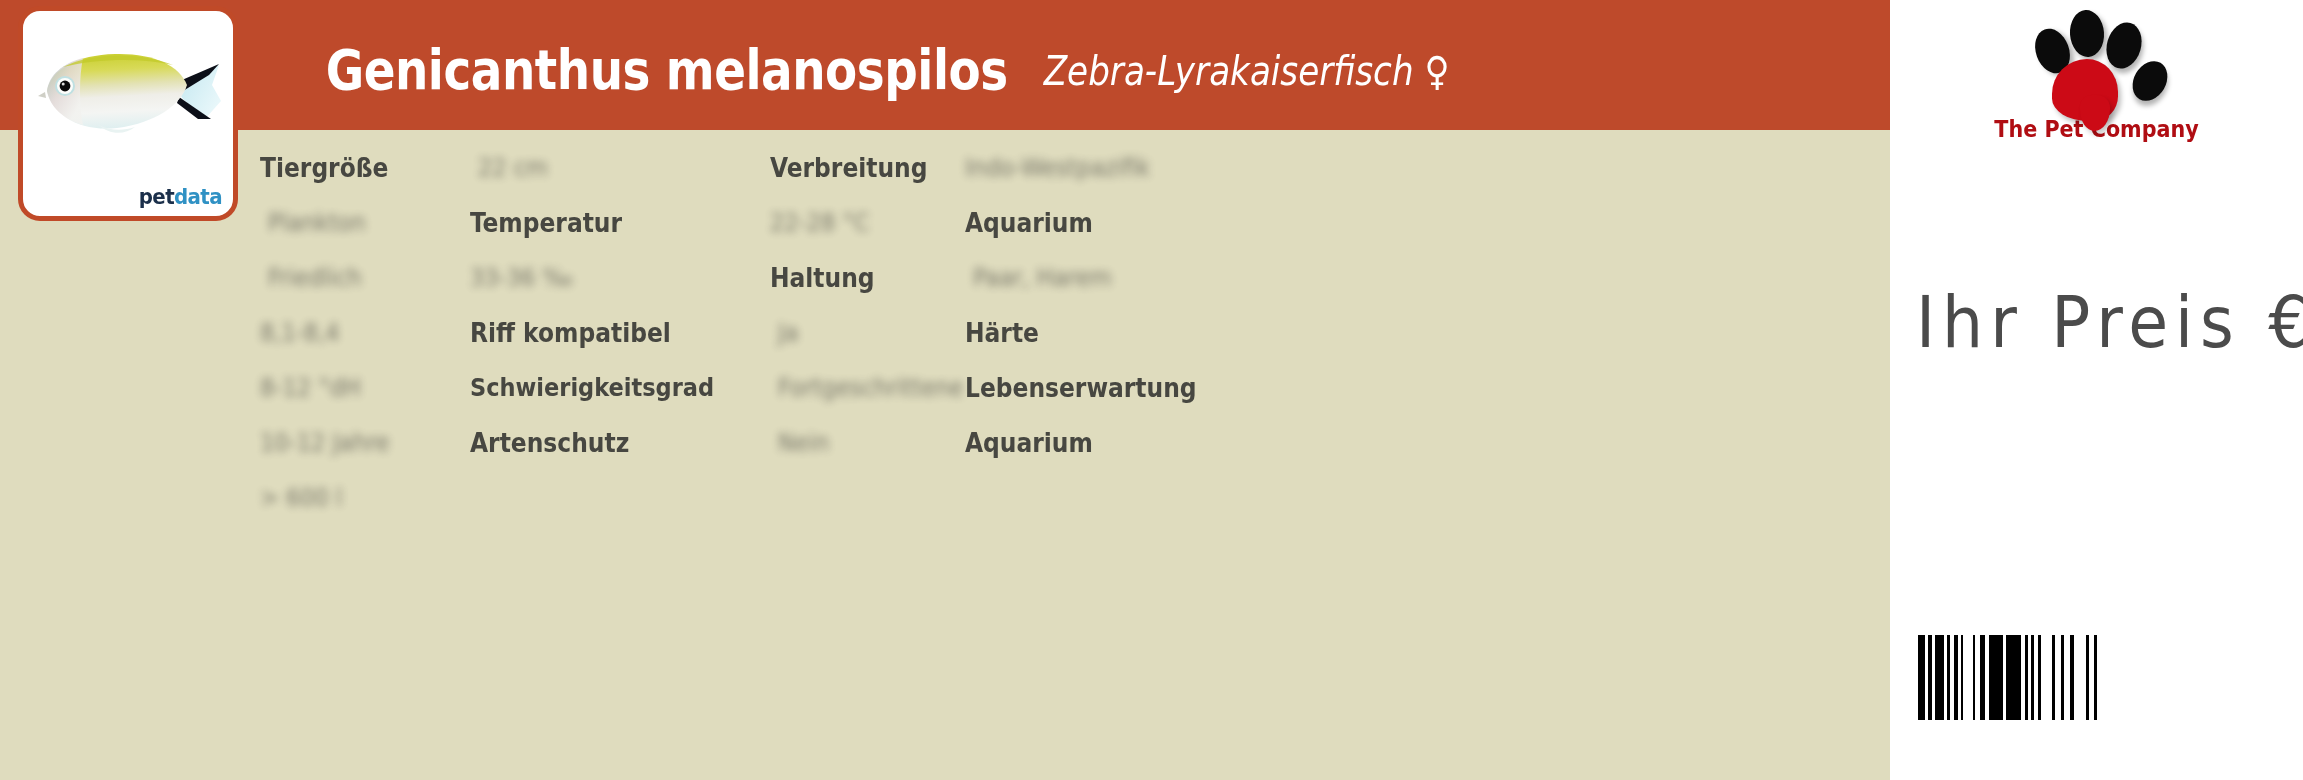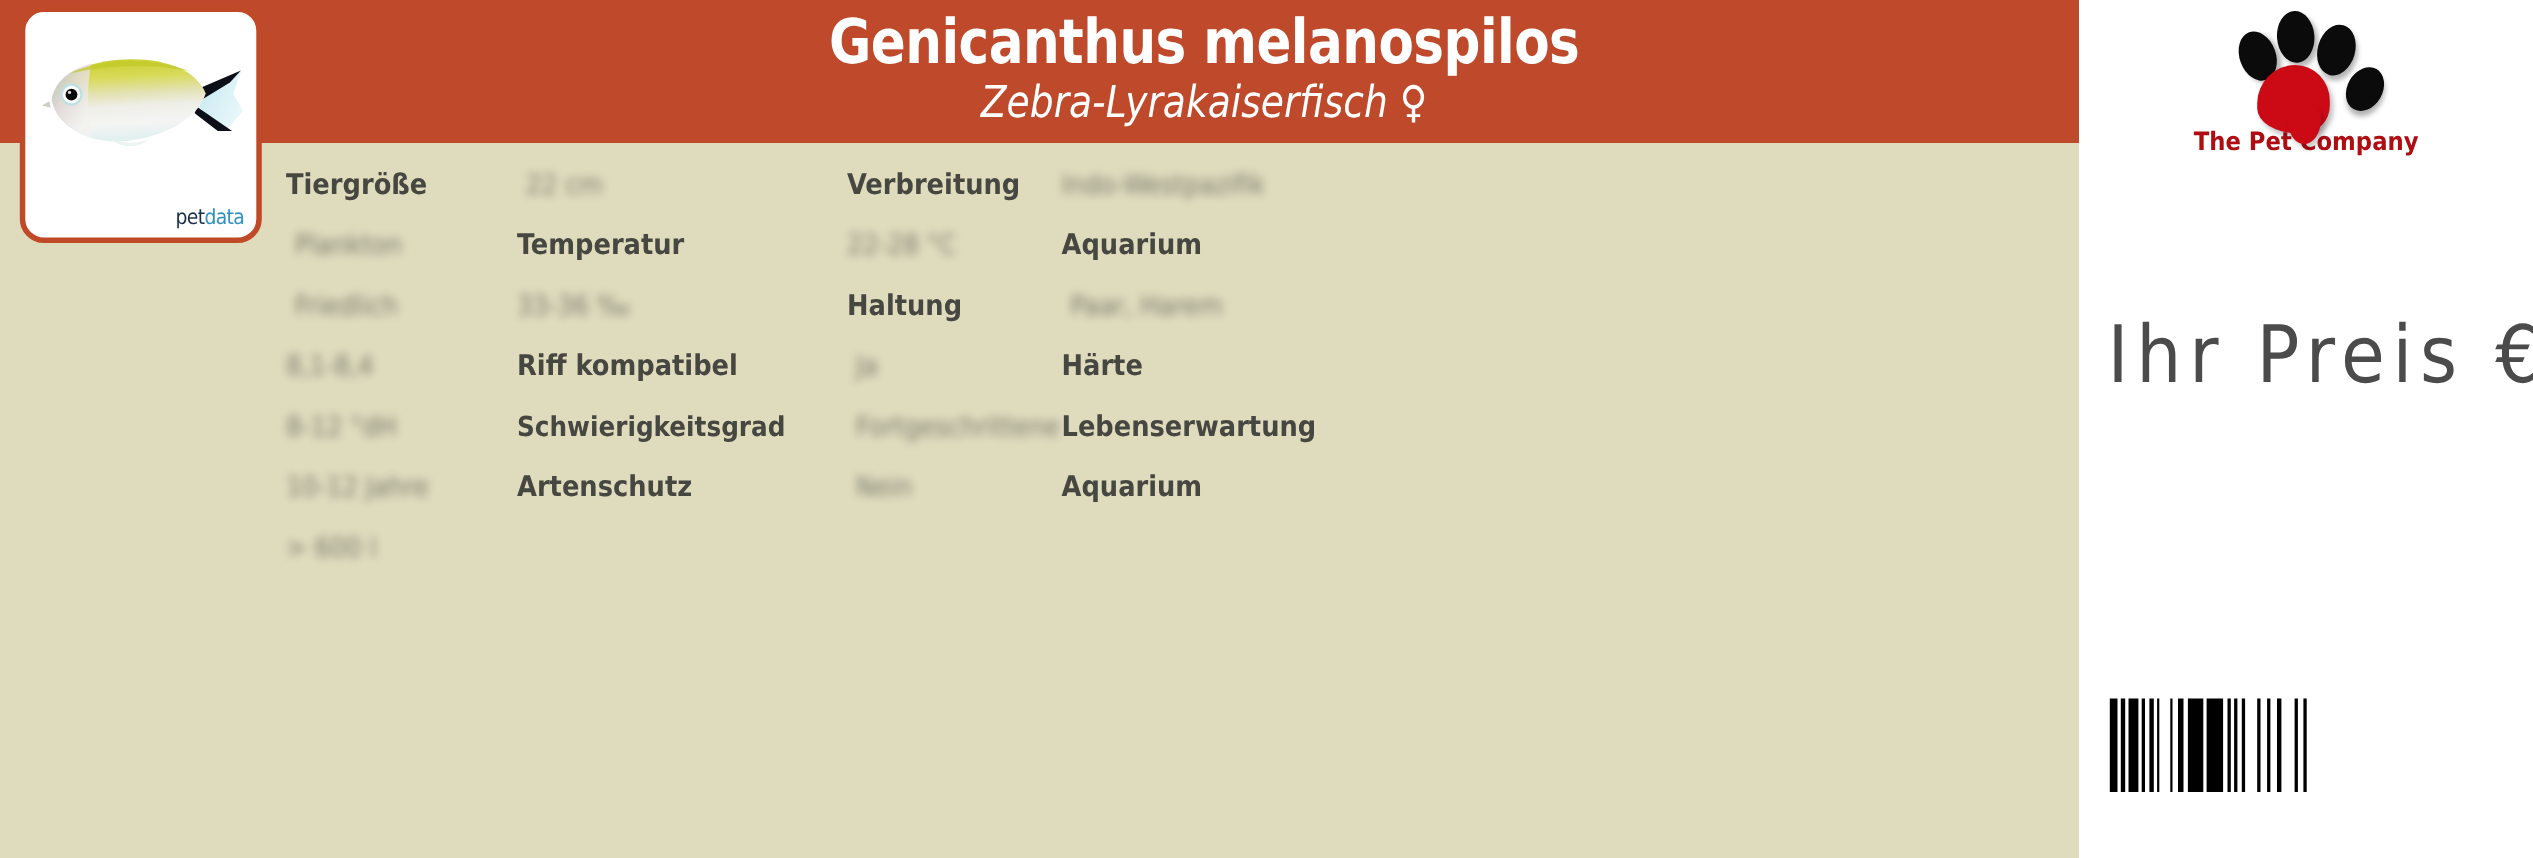--- a/index.html
+++ b/index.html
@@ -17,21 +17,21 @@
   .info-panel {
     position:absolute; left:0; top:0; width:1890px; height:780px;
     background:#dfdcbe;
   }
   .header-band {
     position:absolute; left:0; top:0; width:1890px; height:130px;
     background:#be4a2b;
   }
   .title-block {
     position:absolute; left:300px; top:0; width:1590px; height:130px;
-    display:flex; flex-direction:column; align-items:center;
+    display:flex; align-items:center;
     justify-content:flex-start; padding-top:10px;
   }
   .species-name {
     font-family:"DejaVu Sans Condensed","Liberation Sans Narrow","Liberation Sans", sans-serif;
     font-weight:bold; font-size:56px; line-height:1.05;
     color:#ffffff; letter-spacing:-0.5px;
     transform:scaleX(0.93); transform-origin:center top;
     white-space:nowrap;
   }
   .common-name {
@@ -45,21 +45,21 @@
   
   .photo-card {
     position:absolute; left:18px; top:6px; width:220px; height:215px;
     background:#ffffff; border:5px solid #c04a28; border-radius:22px;
     overflow:hidden; z-index:5;
   }
   .fish-figure { position:absolute; left:10px; top:28px; width:200px; height:110px; }
   .wm {
     position:absolute; right:11px; bottom:8px;
     font-family:"DejaVu Sans Condensed","Liberation Sans Narrow","Liberation Sans", sans-serif;
-    font-weight:normal; font-size:19px; letter-spacing:-0.6px; line-height:1;
+    font-weight:bold; font-size:22px; letter-spacing:-0.6px; line-height:1;
   }
   .wm .pet { color:#1b2f4a; }
   .wm .data { color:#2f91c4; }
 
   
   .attr-grid {
     position:absolute; left:260px; top:140px; width:1600px; height:620px;
     display:grid; grid-template-columns:210px 300px 195px 330px;
     grid-auto-rows:55px; column-gap:0; align-items:center;
   }

